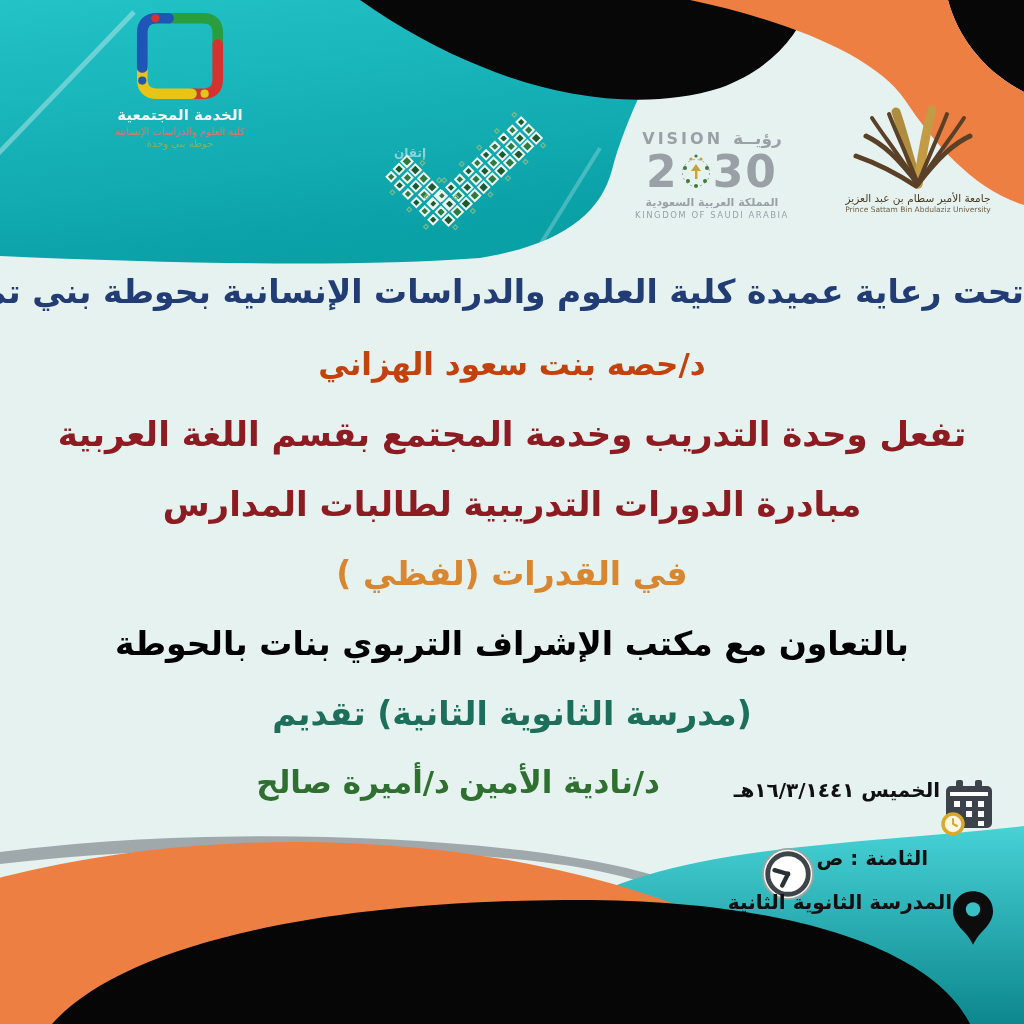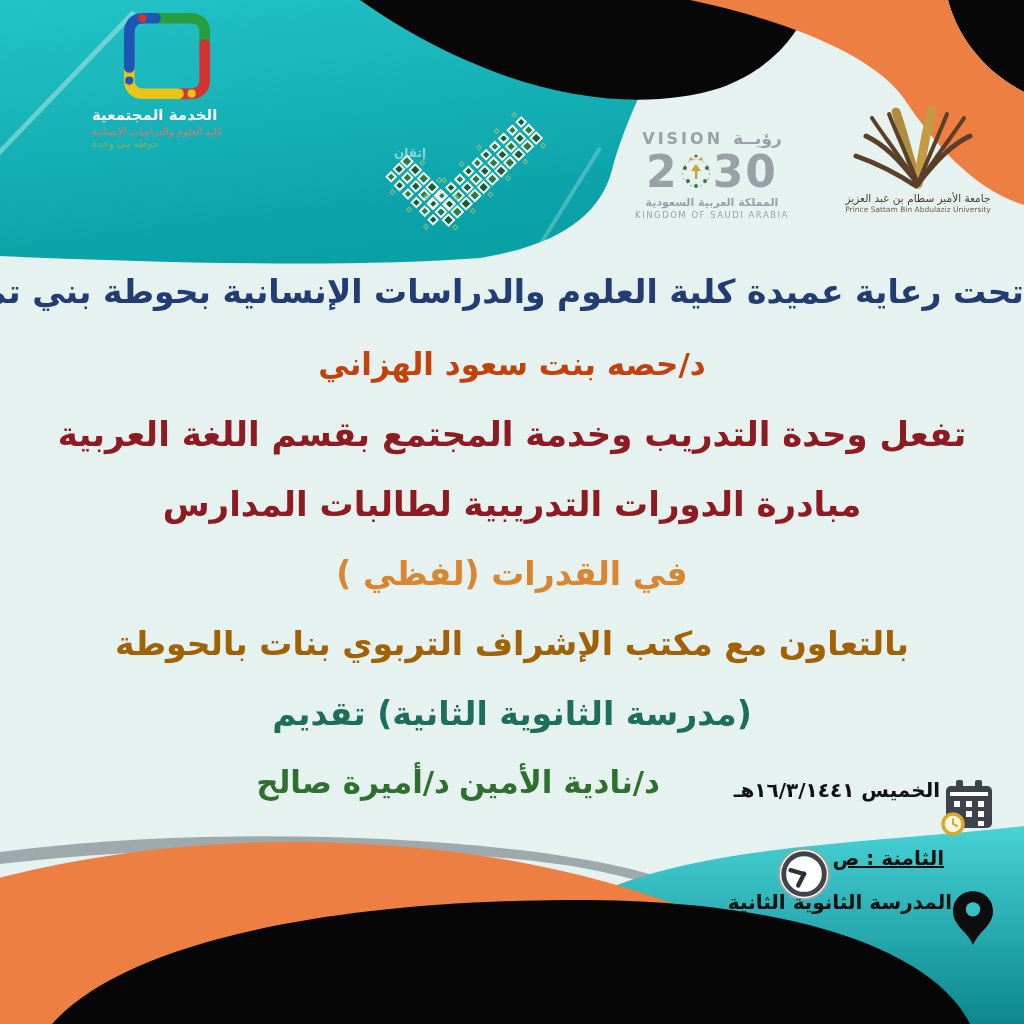--- a/index.html
+++ b/index.html
@@ -11,33 +11,33 @@
   svg{overflow:visible}
   .decor{position:absolute;left:0;top:0;width:1024px;height:1024px;}
   .abs{position:absolute;}
   
   .txtline{position:absolute;left:0;right:0;text-align:center;font-weight:bold;white-space:nowrap;}
   .l-patronage{top:272px;font-size:33px;color:#223c74;}
   .l-dean{top:346px;font-size:31px;color:#c2410c;}
   .l-unit{top:414px;font-size:34px;color:#8d1b22;}
   .l-initiative{top:484px;font-size:34px;color:#8d1b22;}
   .l-subject{top:554px;font-size:33px;color:#d8862f;}
-  .l-coop{top:624px;font-size:33px;color:#a16207;}
+  .l-coop{top:624px;font-size:33px;color:#000000;}
   .l-school{top:694px;font-size:33px;color:#1e6e5c;}
   .presenter{position:absolute;top:764px;font-size:31px;font-weight:bold;color:#2f7031;white-space:nowrap;}
   .p-1{right:364px;}
   .p-2{right:574px;}
   
   .detail{position:absolute;display:flex;align-items:flex-start;gap:0;font-weight:bold;
           color:#101010;font-size:20px;direction:rtl;white-space:nowrap;}
   .d-date{top:778px;right:26px;}
-  .d-time{top:846px;right:80px;text-decoration:underline;}
+  .d-time{top:846px;right:96px;}
   .d-loc{top:890px;right:30px;}
   
-  .logo-community{position:absolute;top:10px;left:92px;width:176px;text-align:left;direction:rtl;}
+  .logo-community{position:absolute;top:10px;left:92px;width:176px;text-align:center;direction:rtl;}
   .cl1{font-size:15px;font-weight:bold;color:#f3f7f5;letter-spacing:1px;margin-top:-4px;}
   .cl2{font-size:10px;color:#e2766f;margin-top:2px;}
   .cl3{font-size:10px;color:#7fb267;margin-top:1px;}
   
   .chk-text{position:absolute;top:146px;left:394px;font-size:12px;font-weight:bold;color:rgba(255,255,255,.5);}
   
   .logo-vision{position:absolute;top:128px;left:612px;width:200px;text-align:center;color:#9aa1a6;direction:ltr;}
   .v-row1{display:flex;justify-content:center;align-items:center;gap:10px;font-weight:bold;}
   .v-en{font-size:16px;letter-spacing:3px;}
   .v-ar{font-size:17px;}

